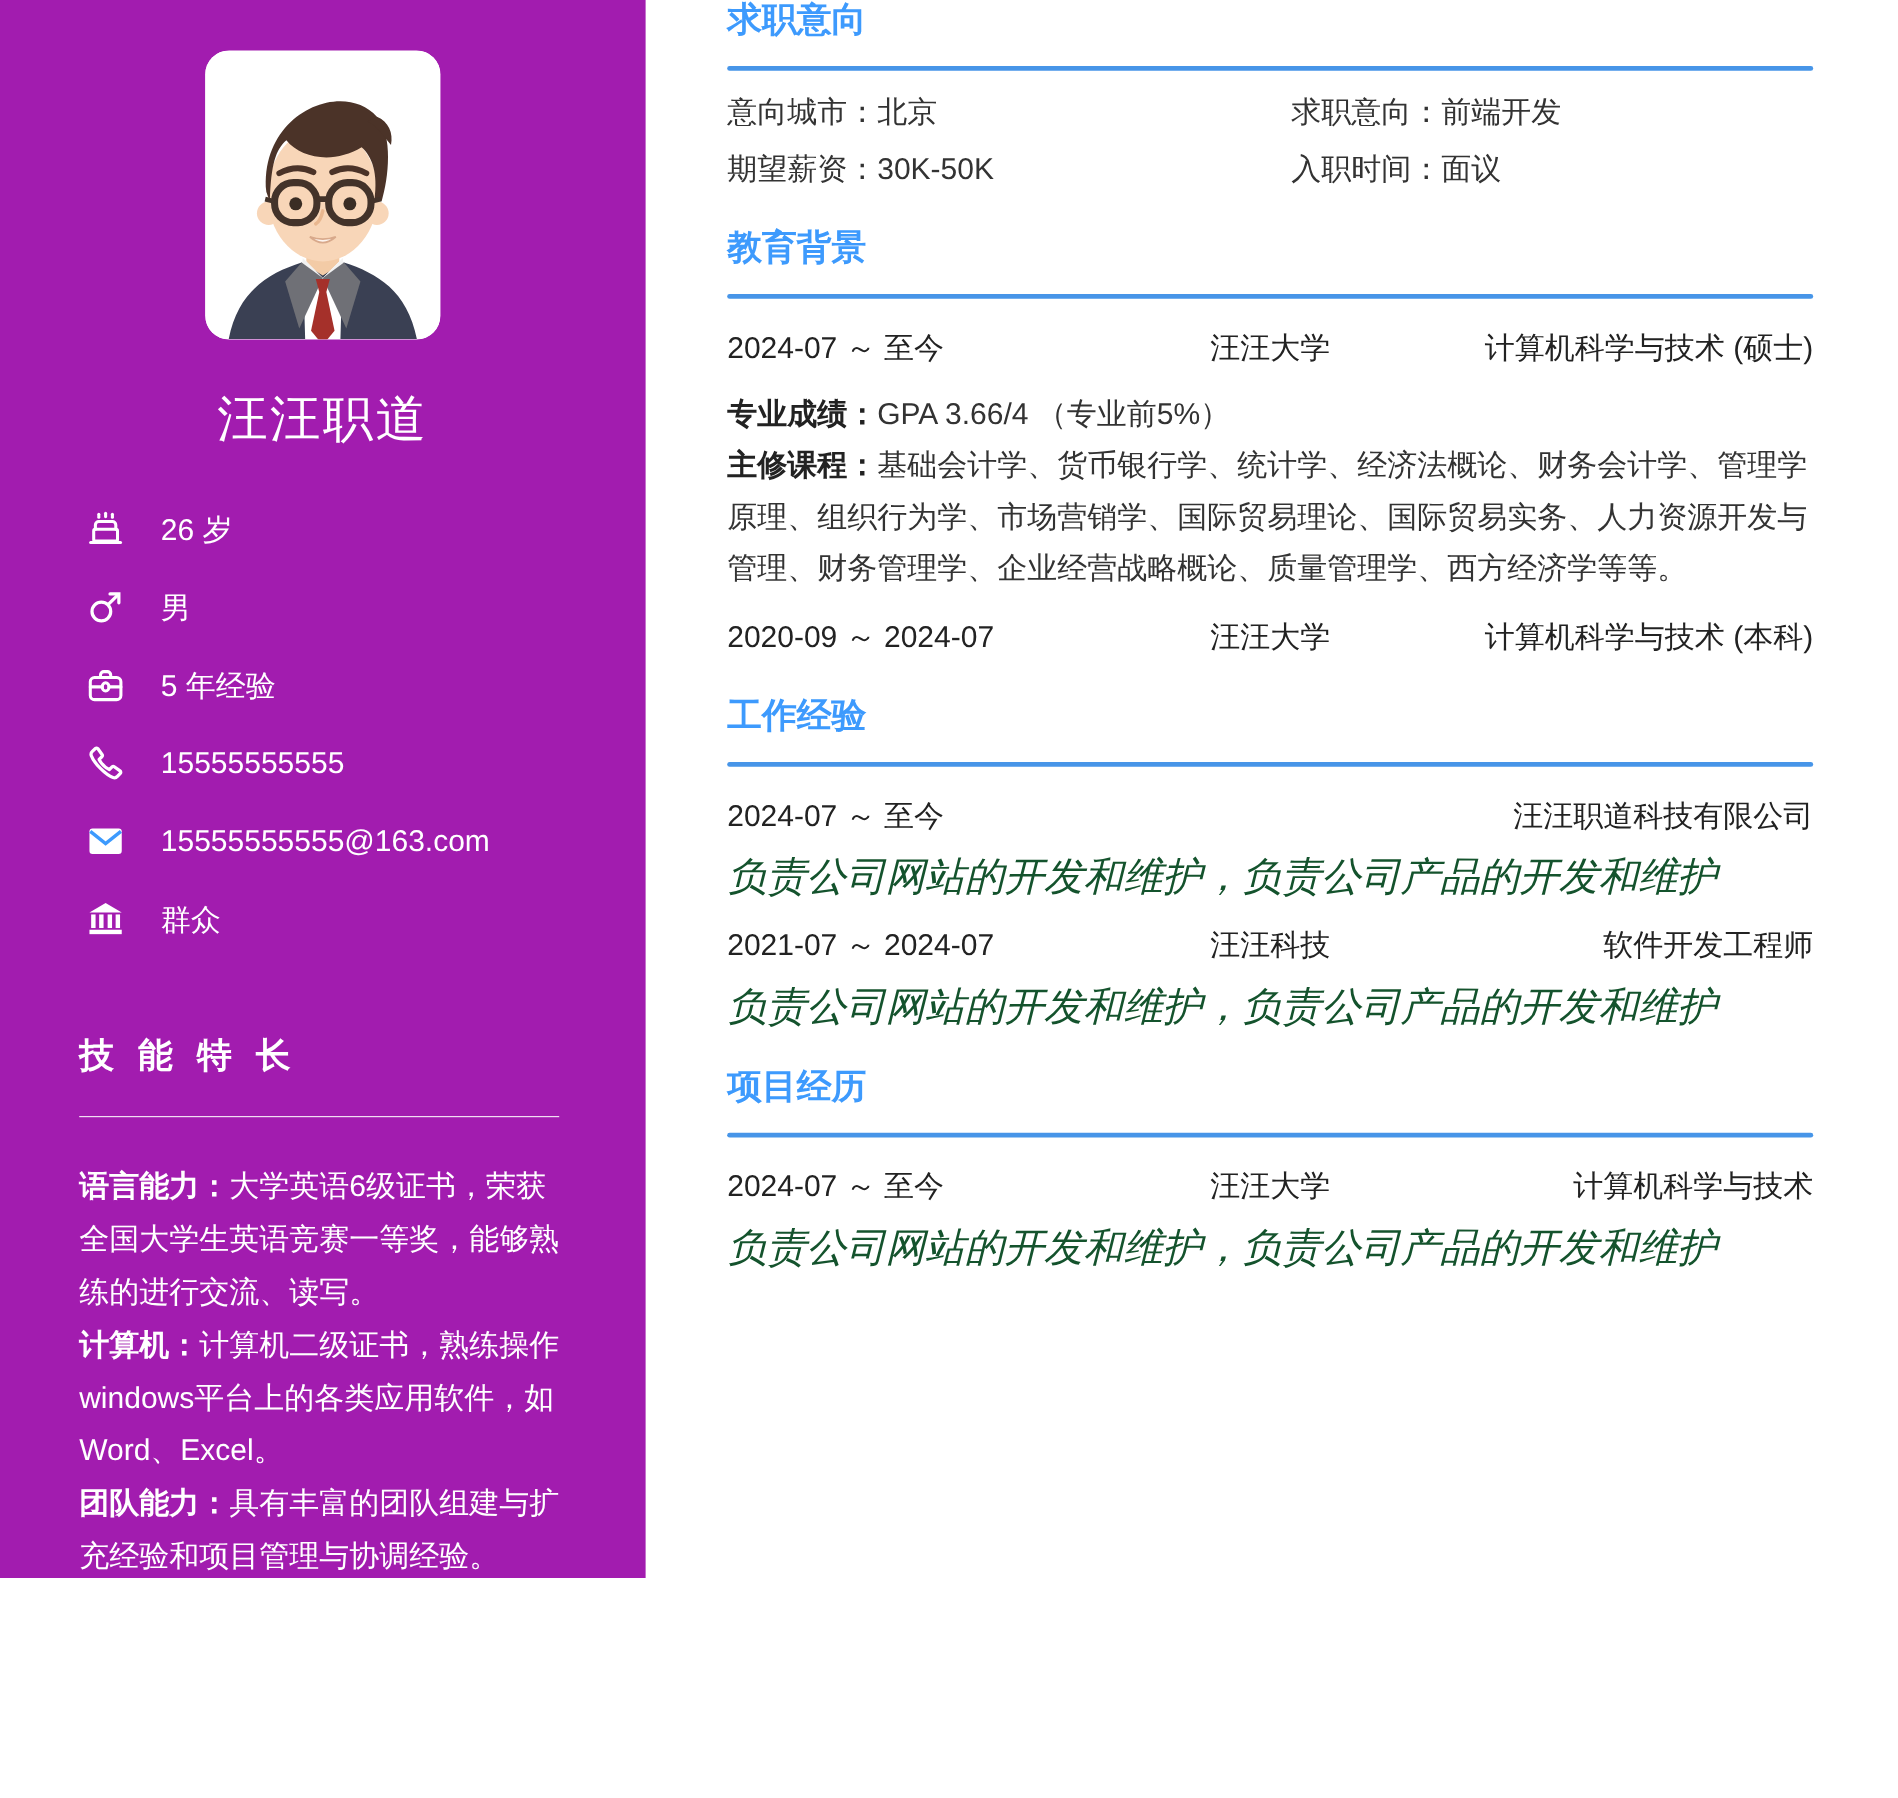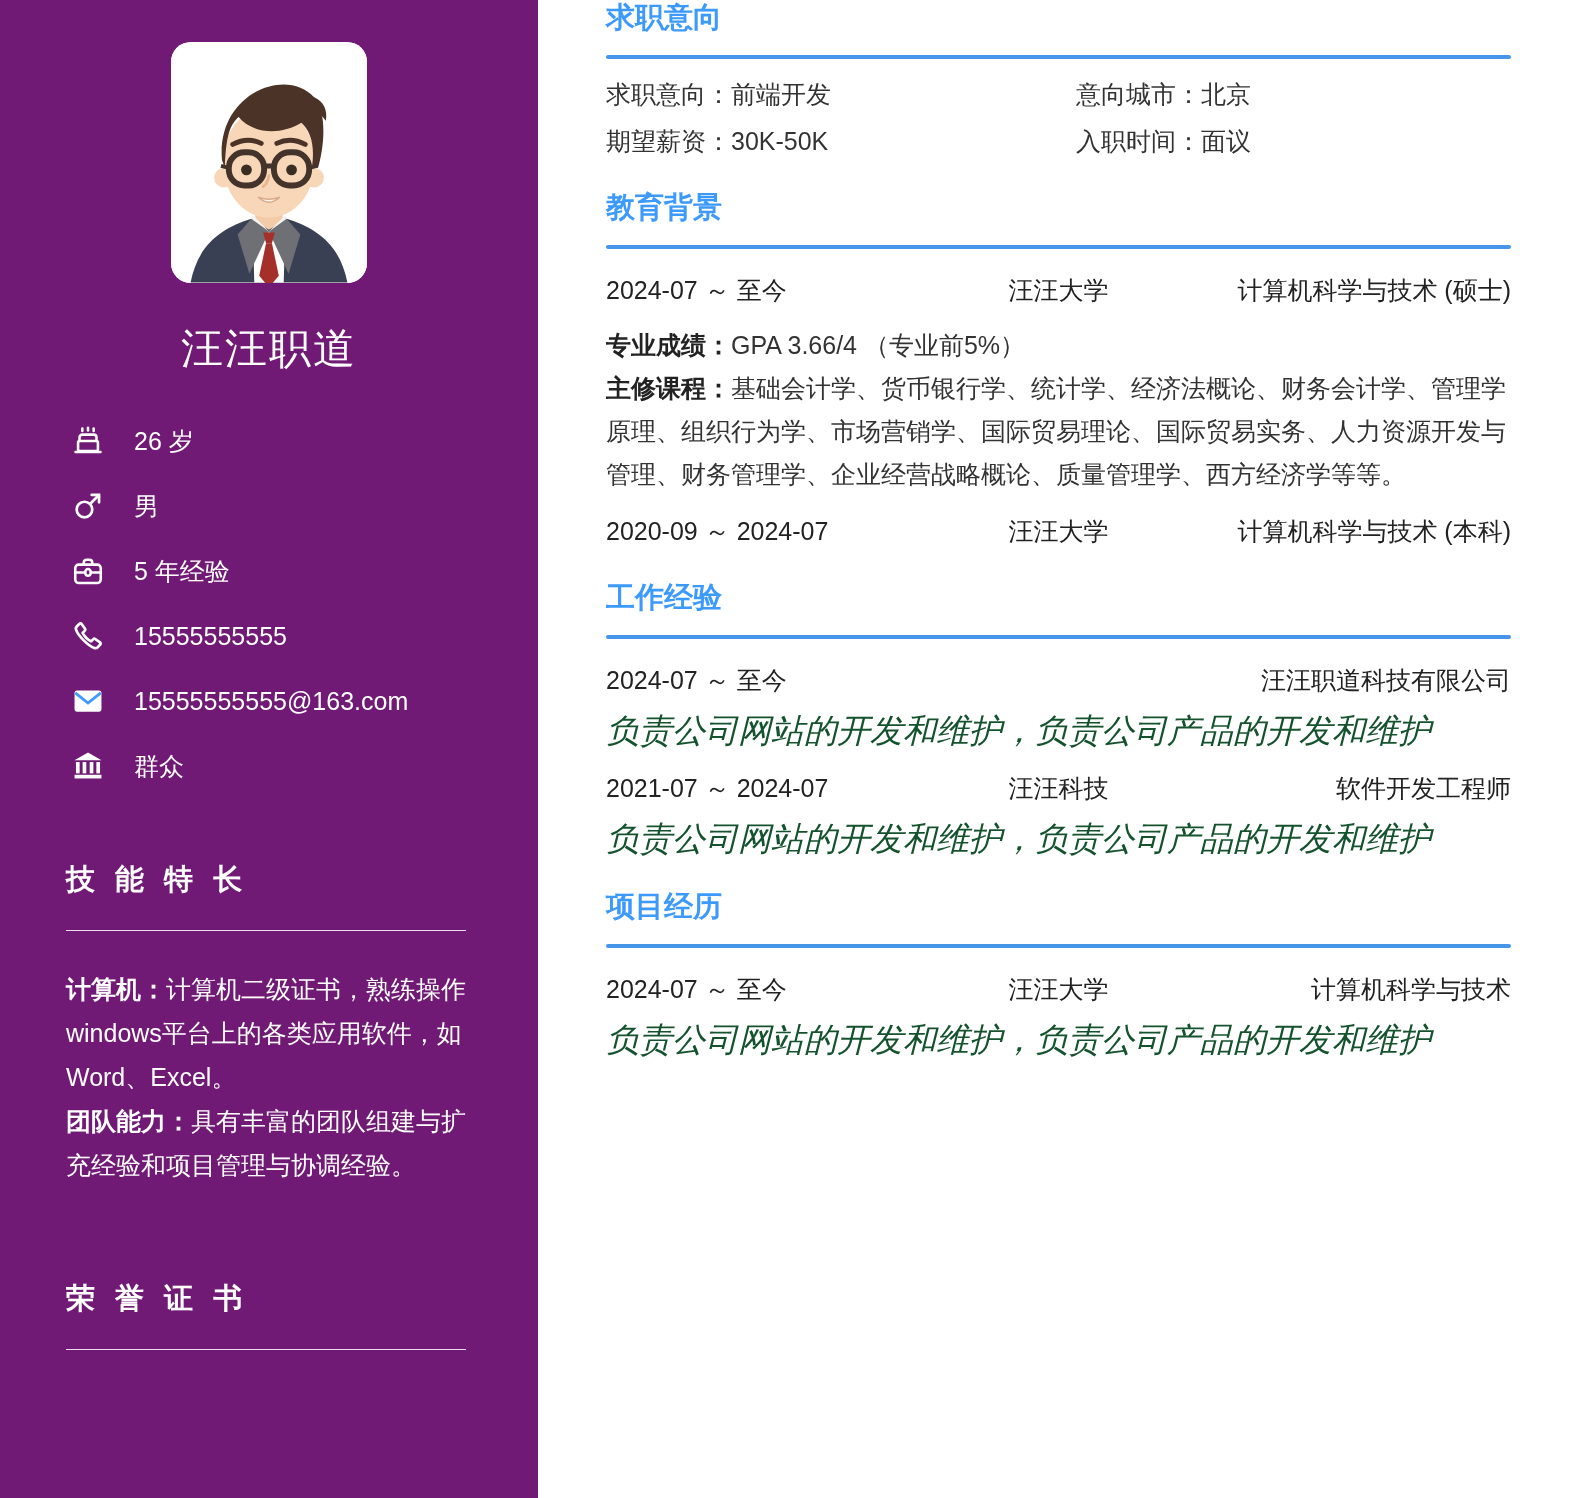--- a/index.html
+++ b/index.html
@@ -1,22 +1,22 @@
 <!DOCTYPE html>
 <html><head>
 <meta charset="utf-8">
 <style>
   * { margin:0; padding:0; box-sizing:border-box; }
   html,body { width:1582px; height:1498px; overflow:hidden; background:#ffffff;
     font-family:"Liberation Sans", sans-serif; }
   .page { position:relative; width:1582px; height:1498px; }
 
   
-  .sidebar { position:absolute; left:0; top:0; width:538px; height:1498px;
-    background:#701a75; color:#fff; overflow:hidden; }
+  .sidebar { position:absolute; left:0; top:0; width:538px; height:1315px;
+    background:#a21caf; color:#fff; overflow:hidden; }
   .avatar-card { width:196px; height:241px; margin:42px auto 0; background:#fff;
     border-radius:20px; overflow:hidden; }
   .avatar-card svg { display:block; width:100%; height:100%; }
   .name { margin-top:38px; text-align:center; font-size:42px; font-weight:400;
     letter-spacing:2px; color:#fff; }
   .info-list { list-style:none; margin:46px 0 0 70px;text-align:center; }
   .info-item { display:flex; align-items:center; margin-bottom:29px; font-size:25px; }
   .info-item .ic { width:36px; height:36px; flex:0 0 36px; margin-right:28px;
     display:flex; align-items:center; justify-content:center; }
   .info-item .ic svg { width:34px; height:34px; }
@@ -179,41 +179,42 @@
           </svg>
         </span>
         <span>群众</span>
       </li>
     </ul>
 
     <section class="side-section skills">
       <h2 class="side-title">技 能 特 长</h2>
       <div class="side-rule"></div>
       <div class="side-body">
+        <div class="side-item"><b>语言能力：</b><span>大学英语6级证书，荣获全国大学生英语竞赛一等奖，能够熟练的进行交流、读写。</span></div>
         <div class="side-item"><b>计算机：</b><span>计算机二级证书，熟练操作windows平台上的各类应用软件，如Word、Excel。</span></div>
         <div class="side-item"><b>团队能力：</b><span>具有丰富的团队组建与扩充经验和项目管理与协调经验。</span></div>
       </div>
     </section>
 
     <section class="side-section honors">
       <h2 class="side-title">荣 誉 证 书</h2>
       <div class="side-rule"></div>
 
     </section>
 
   </aside>
 
   <main class="main">
 
     <section class="m-section jobint">
       <h2 class="m-title">求职意向</h2>
       <div class="m-divider"></div>
       <div class="fields">
+        <div class="field"><span>意向城市：</span><span>北京</span></div>
         <div class="field"><span>求职意向：</span><span>前端开发</span></div>
-        <div class="field"><span>意向城市：</span><span>北京</span></div>
         <div class="field"><span>期望薪资：</span><span>30K-50K</span></div>
         <div class="field"><span>入职时间：</span><span>面议</span></div>
       </div>
     </section>
 
     <section class="m-section edu">
       <h2 class="m-title">教育背景</h2>
       <div class="m-divider"></div>
 
       <div class="entry-row">

